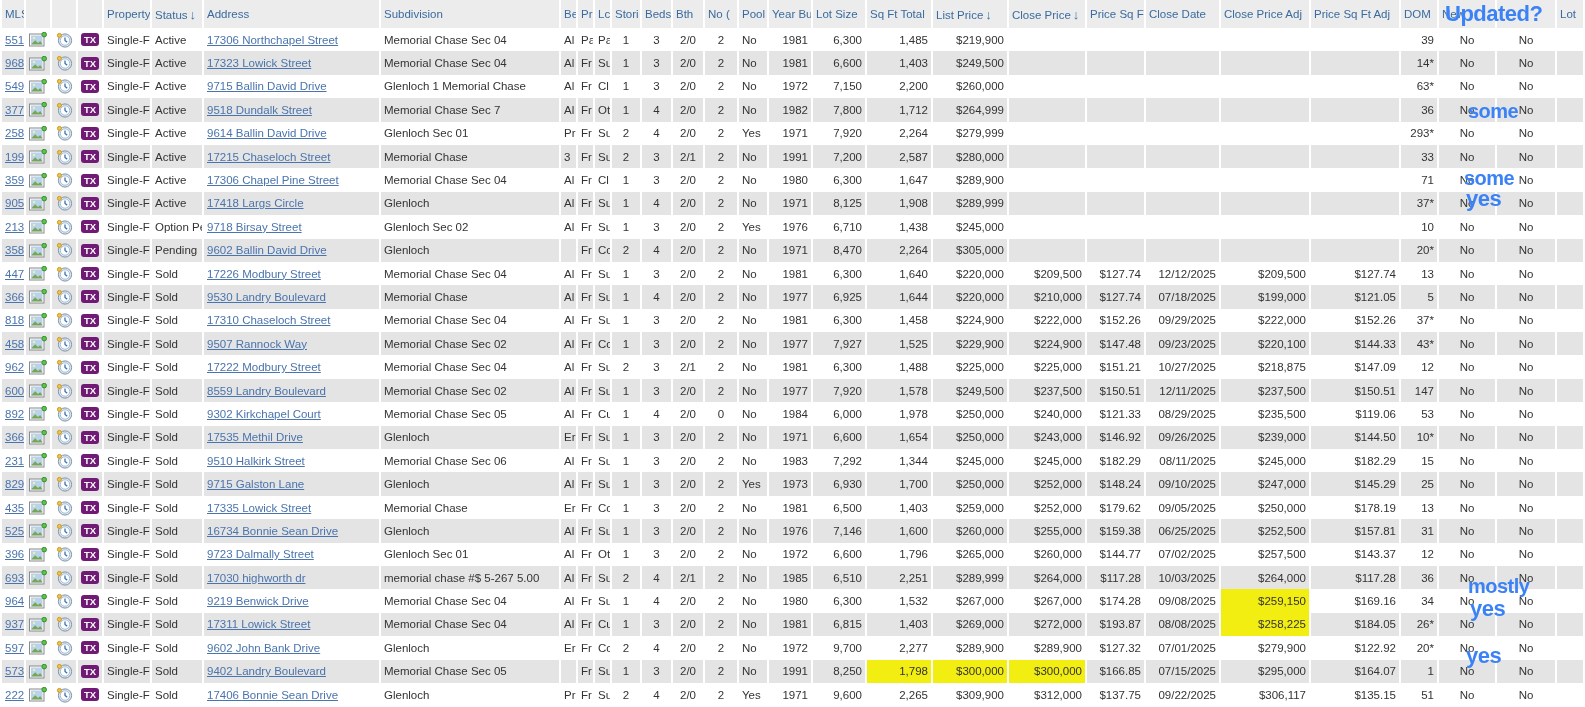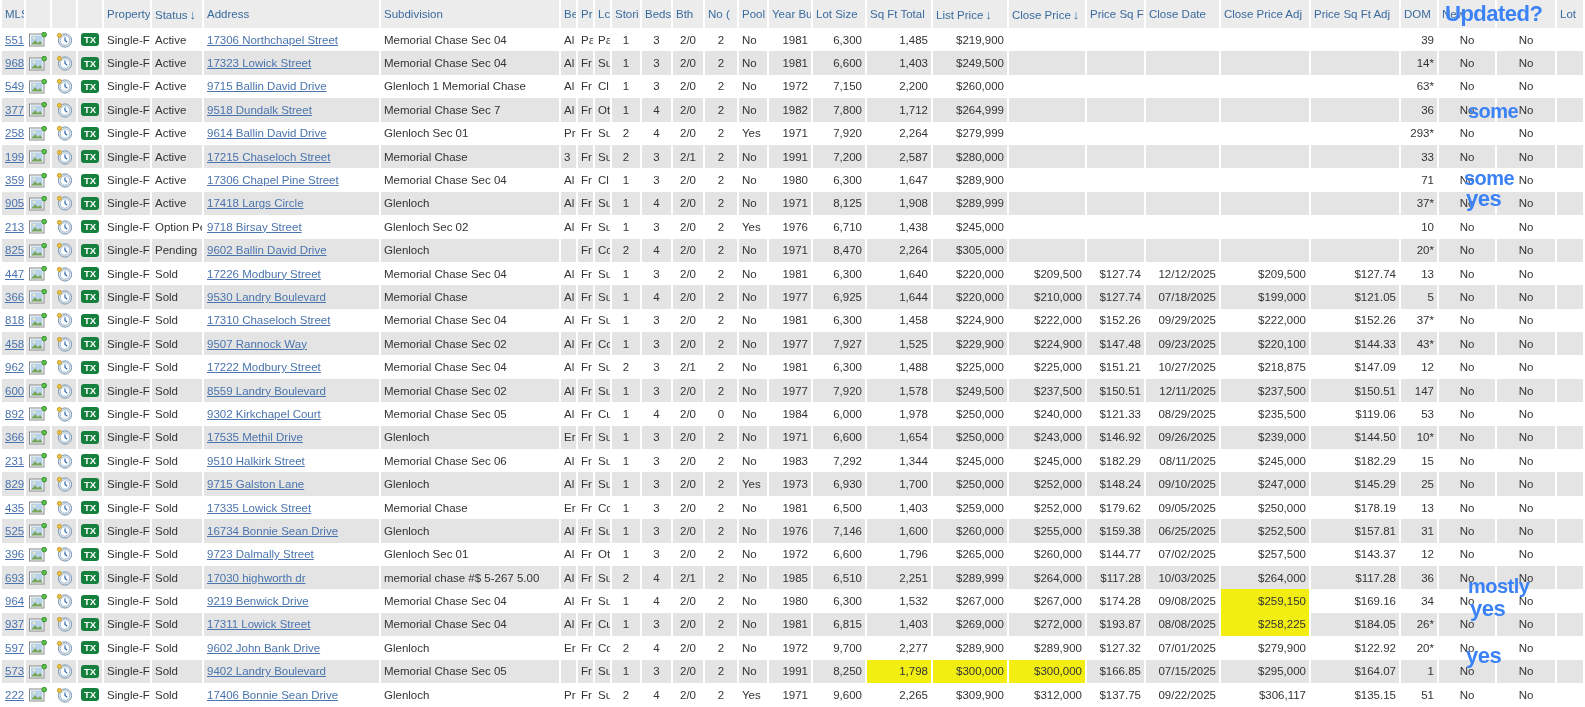--- a/index.html
+++ b/index.html
@@ -9,21 +9,21 @@
   th,td{padding:0 3px;white-space:nowrap;overflow:hidden;height:23.4px;vertical-align:middle;}
   thead th{background:#ececec;color:#3a6b9f;font-weight:400;height:28px;text-align:left;}
   thead th.num{text-align:left;}
   tbody tr:nth-child(odd) td{background:#fff;}
   tbody tr:nth-child(even) td{background:#e4e4e4;}
   td.r{text-align:right;}
   td.c{text-align:center;}
   td.hl{background:#f2ee12 !important;}
   a.lnk{color:#4a74ad;text-decoration:underline;cursor:pointer;}
   .sort{color:#3a6ea5;font-weight:700;font-size:13px;margin-left:2px;}
-  .tx{display:inline-block;background:#15803d;color:#fff;font-weight:700;font-size:9.5px;
+  .tx{display:inline-block;background:#701a75;color:#fff;font-weight:700;font-size:9.5px;
       border-radius:3px;padding:1px 3px;line-height:11px;}
   .icn{display:inline-block;vertical-align:middle;}
   .ann{position:absolute;color:#3b82f6;font-weight:700;letter-spacing:-0.5px;
        font-family:Liberation Sans, sans-serif;line-height:1;pointer-events:none;}
 </style>
 </head>
 <body>
 
 <div id="page">
   <table>
@@ -464,21 +464,21 @@
           <td class="r"></td>
           <td class="r"></td>
           <td class="r"></td>
           <td class="r"></td>
           <td class="r">10</td>
           <td class="c">No</td>
           <td class="c">No</td>
           <td class=""></td>
         </tr>
         <tr>
-          <td class=""><a class="lnk">825</a></td>
+          <td class=""><a class="lnk">358</a></td>
           <td class="c"><svg class="icn" width="18" height="15" viewBox="0 0 18 15">
               <rect x="0.5" y="2" width="14.5" height="12" fill="#fdfdfd" stroke="#8a8a8a"></rect>
               <rect x="2" y="3.5" width="11.5" height="9" fill="#b9d4ea"></rect>
               <path d="M2 12.5 l4.2 -4.2 2.8 2.8 2.2 -2.2 2.3 3.6z" fill="#79a557"></path>
               <circle cx="5" cy="6" r="1.1" fill="#fff2a8"></circle>
               <circle cx="15.2" cy="2.6" r="2.3" fill="#5fc24a" stroke="#2f8f2a"></circle>
             </svg></td>
           <td class="c"><svg class="icn" width="17" height="16" viewBox="0 0 17 16">
               <circle cx="9" cy="8.5" r="6.6" fill="#dce9f6" stroke="#7d93a8"></circle>
               <circle cx="9" cy="8.5" r="4.7" fill="#ffffff" stroke="#a9bccd"></circle>

